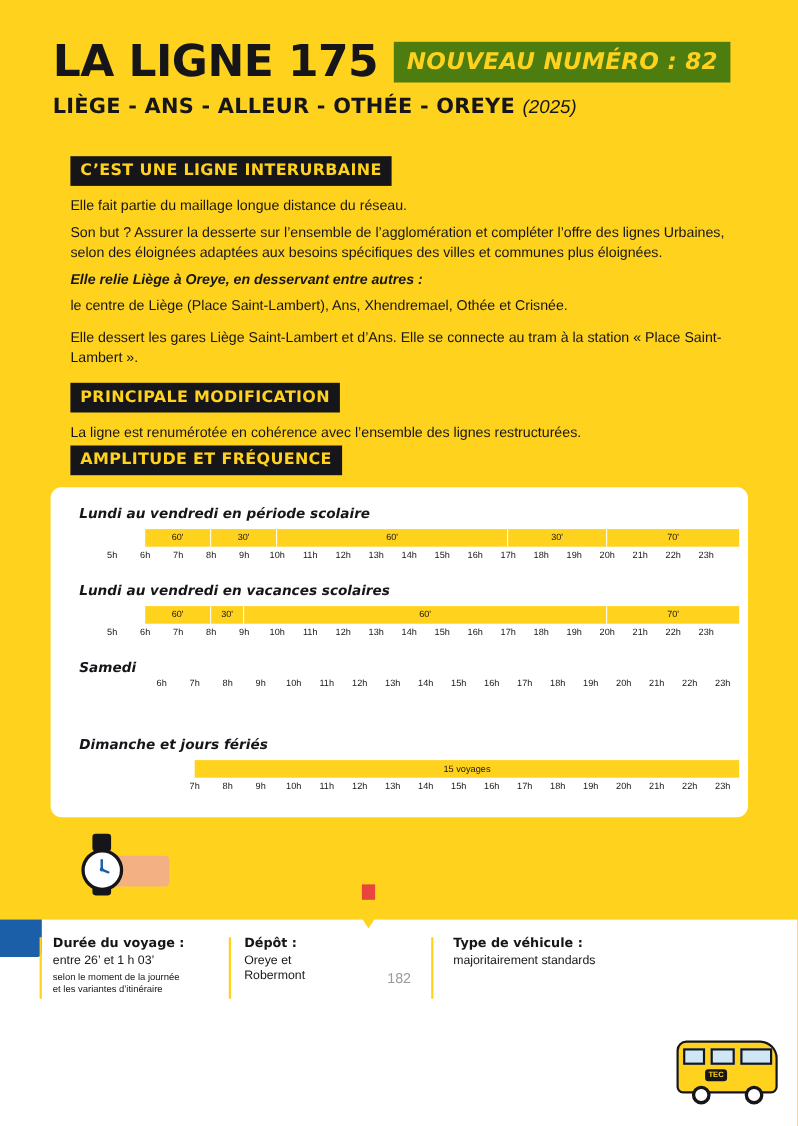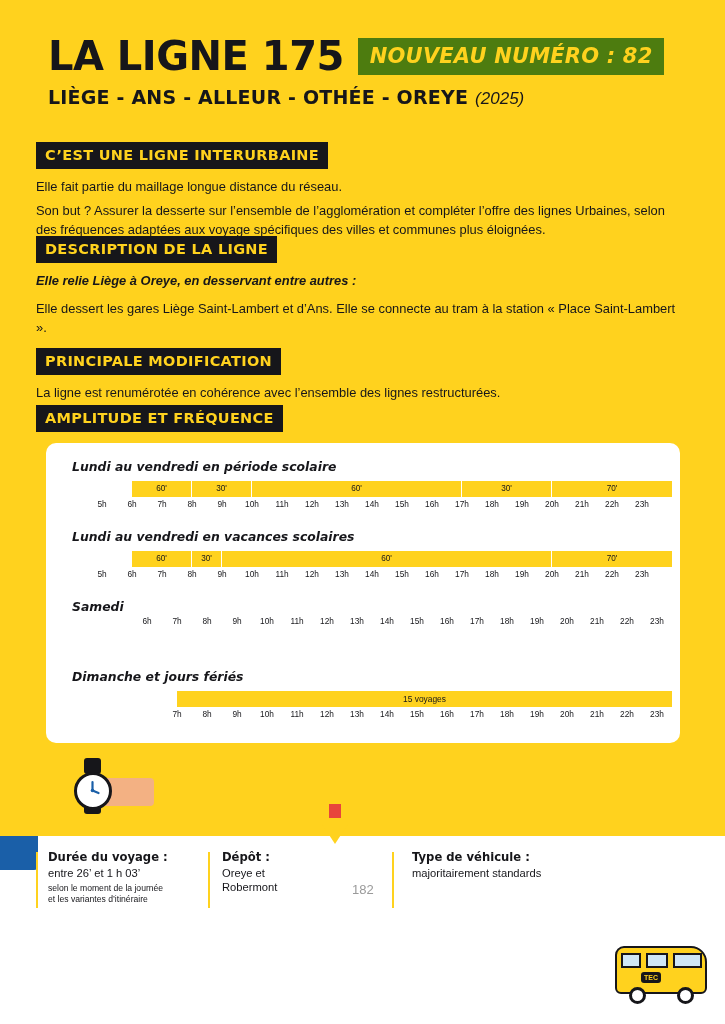--- a/index.html
+++ b/index.html
@@ -30,21 +30,21 @@
     text-align: right;
   }
   .subtitle-row { margin-top: 10px; display: flex; align-items: baseline; gap: 7px; }
   .subtitle {
     font-size: 19px; font-weight: 800; letter-spacing: 0.2px;
     font-family: "DejaVu Sans", sans-serif;
   }
   .subtitle-year { font-size: 17px; font-style: italic; font-weight: 400; }
 
   
-  .section { position: absolute; left: 36px; right: 46px; }
+  .section { position: absolute; left: 64px; right: 46px; }
   .sec-head {
     display: inline-block;
     background: #16161a; color: #FFD21E;
     font-weight: 800; font-size: 14.5px; letter-spacing: 0.3px;
     padding: 5px 9px 6px 9px;
     font-family: "DejaVu Sans", sans-serif;
   }
   .sec-body { margin-top: 9px; font-size: 12.9px; line-height: 1.42; }
   .sec-body p { margin-bottom: 6px; }
   .bold { font-weight: 400; }
@@ -116,28 +116,28 @@
     <div class="subtitle-row">
       <div class="subtitle">LIÈGE - ANS - ALLEUR - OTHÉE - OREYE</div>
       <div class="subtitle-year">(2025)</div>
     </div>
   </div>
 
   <div class="section" style="top:142px;">
     <div class="sec-head">C’EST UNE LIGNE INTERURBAINE</div>
     <div class="sec-body">
       <p><span>Elle fait partie du maillage longue distance du réseau.</span></p>
-      <p><span class="bold">Son but ?</span><span> Assurer la desserte sur l’ensemble de l’agglomération et compléter l’offre des lignes Urbaines, selon des fréquences adaptées aux voyage spécifiques des villes et communes plus éloignées.</span></p>
+      <p><span class="bold">Son but ?</span><span> Assurer la desserte sur l’ensemble de l’agglomération et compléter l’offre des lignes Urbaines, selon des éloignées adaptées aux besoins spécifiques des villes et communes plus éloignées.</span></p>
     </div>
   </div>
 
   <div class="section" style="top:236px;">
-    <div class="sec-head">DESCRIPTION DE LA LIGNE</div>
     <div class="sec-body">
       <p class="bolditalic">Elle relie Liège à Oreye, en desservant entre autres :</p>
+      <p>le centre de Liège (Place Saint-Lambert), Ans, Xhendremael, Othée et Crisnée.</p>
       <p style="margin-top:10px;">Elle dessert les gares Liège Saint-Lambert et d’Ans. Elle se connecte au tram à la station « Place Saint-Lambert ».</p>
     </div>
   </div>
 
   <div class="section" style="top:348px;">
     <div class="sec-head">PRINCIPALE MODIFICATION</div>
     <div class="sec-body">
       <p>La ligne est renumérotée en cohérence avec l’ensemble des lignes restructurées.</p>
     </div>
   </div>

